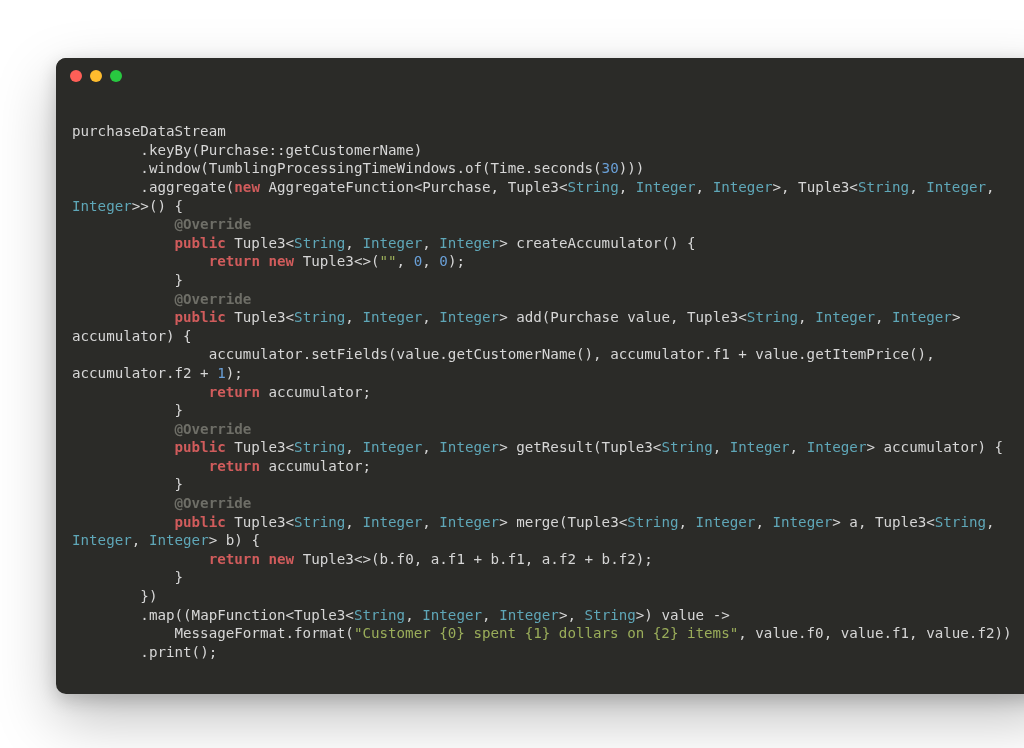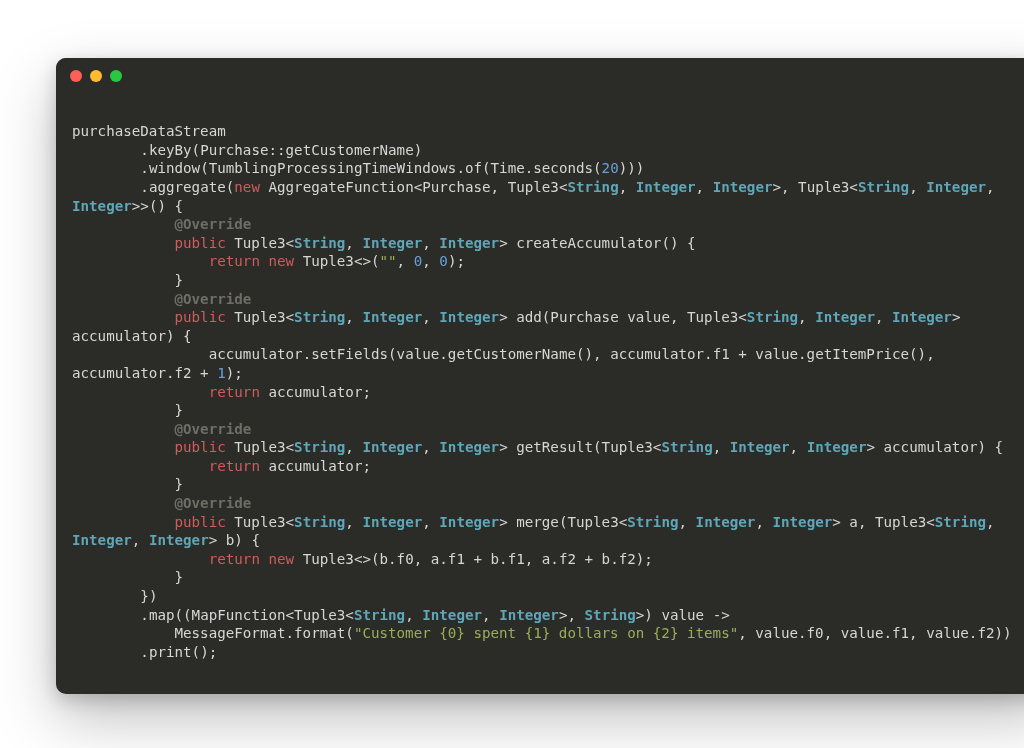--- a/index.html
+++ b/index.html
@@ -53,38 +53,38 @@
   .code {
     color: var(--text);
     font-size: 14.2px;
     line-height: 18.6px;
     padding: 14px 16px 18px 16px;
     white-space: pre-wrap;
     word-break: break-word;
     font-variant-ligatures: none;
     letter-spacing: 0px;
   }
-  .kw  { color: var(--kw-red); }
-  .ty  { color: var(--type); font-weight: bold; }
+  .kw  { color: var(--kw-red); font-weight: bold; }
+  .ty  { color: var(--type); }
   .num { color: var(--num); }
   .str { color: var(--str); }
   .an  { color: var(--anno); font-weight: bold; }
 </style>
 </head>
 <body>
 
 <div class="window">
   <div class="titlebar">
     <div class="dot red" title="close"></div>
     <div class="dot yellow" title="minimize"></div>
     <div class="dot green" title="zoom"></div>
   </div>
   <pre class="code" id="code-host"><span>purchaseDataStream</span><span>
         .keyBy(Purchase::getCustomerName)</span><span>
-        .window(TumblingProcessingTimeWindows.of(Time.seconds(</span><span class="num">20</span><span>)))</span><span>
+        .window(TumblingProcessingTimeWindows.of(Time.seconds(</span><span class="num">30</span><span>)))</span><span>
         .aggregate(</span><span class="kw">new</span><span> AggregateFunction&lt;Purchase, Tuple3&lt;</span><span class="ty">String</span><span>, </span><span class="ty">Integer</span><span>, </span><span class="ty">Integer</span><span>&gt;, Tuple3&lt;</span><span class="ty">String</span><span>, </span><span class="ty">Integer</span><span>, </span><span class="ty">Integer</span><span>&gt;&gt;() {</span><span>
             </span><span class="an">@Override</span><span>
             </span><span class="kw">public</span><span> Tuple3&lt;</span><span class="ty">String</span><span>, </span><span class="ty">Integer</span><span>, </span><span class="ty">Integer</span><span>&gt; createAccumulator() {</span><span>
                 </span><span class="kw">return</span><span> </span><span class="kw">new</span><span> Tuple3&lt;&gt;(</span><span class="str">""</span><span>, </span><span class="num">0</span><span>, </span><span class="num">0</span><span>);</span><span>
             }</span><span>
             </span><span class="an">@Override</span><span>
             </span><span class="kw">public</span><span> Tuple3&lt;</span><span class="ty">String</span><span>, </span><span class="ty">Integer</span><span>, </span><span class="ty">Integer</span><span>&gt; add(Purchase value, Tuple3&lt;</span><span class="ty">String</span><span>, </span><span class="ty">Integer</span><span>, </span><span class="ty">Integer</span><span>&gt; accumulator) {</span><span>
                 accumulator.setFields(value.getCustomerName(), accumulator.f1 + value.getItemPrice(), accumulator.f2 + </span><span class="num">1</span><span>);</span><span>
                 </span><span class="kw">return</span><span> accumulator;</span><span>
             }</span><span>

